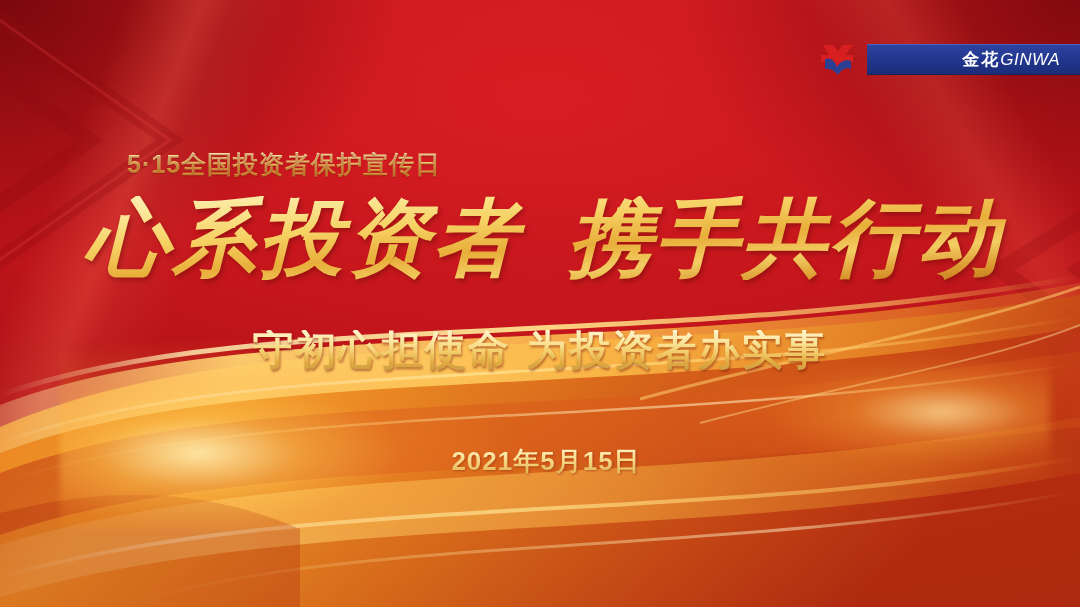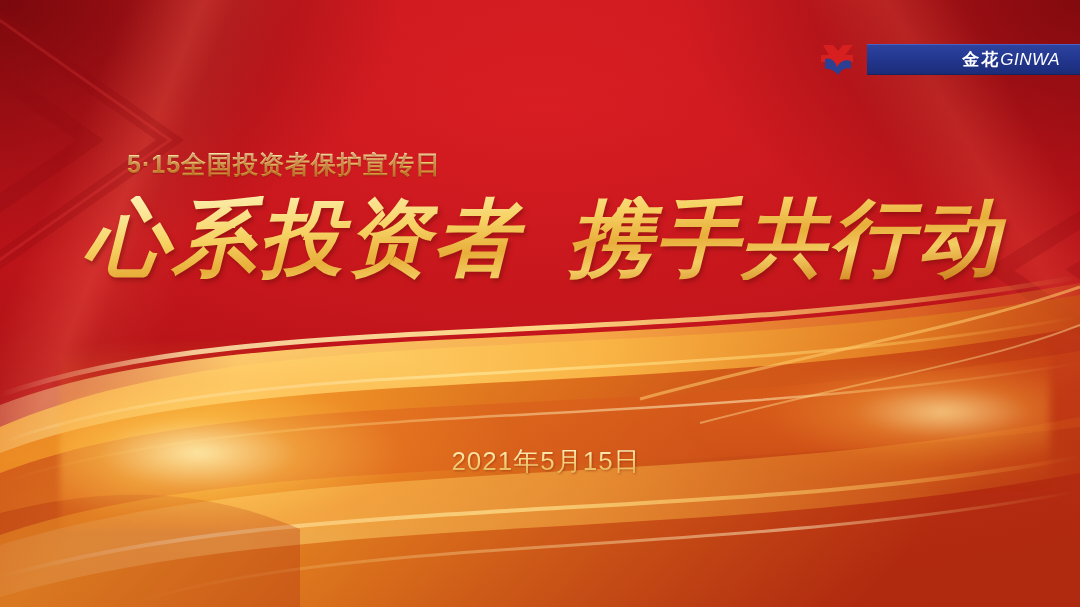--- a/index.html
+++ b/index.html
@@ -207,21 +207,21 @@
   }
   .subtitle .gap2 { display: inline-block; width: 16px; }
 
   .datebar {
     position: absolute;
     left: 0; right: 0;
     top: 448px;
     text-align: center;
     white-space: nowrap;
     font-size: 26px;
-    font-weight: normal;
+    font-weight: bold;
     line-height: 1;
     letter-spacing: 1px;
     background: linear-gradient(180deg, #fff3c2 0%, #f6da88 45%, #e3b253 100%);
     -webkit-background-clip: text;
     background-clip: text;
     color: transparent;
     filter: drop-shadow(1px 1px 1px rgba(120,20,10,0.40));
     margin-left: 12px;
   }
 </style>
@@ -318,16 +318,19 @@
       <span class="logo-en">GINWA</span>
     </div>
   </div>
 
   <div class="eyebrow">5·15全国投资者保护宣传日</div>
 
   <div class="headline">
     <span>心系投资者</span><span class="gap"></span><span>携手共行动</span>
   </div>
 
+  <div class="subtitle">
+    <span>守初心担使命</span><span class="gap2"></span><span>为投资者办实事</span>
+  </div>
 
   <div class="datebar">2021年5月15日</div>
 
 </div>
 
 </body></html>

